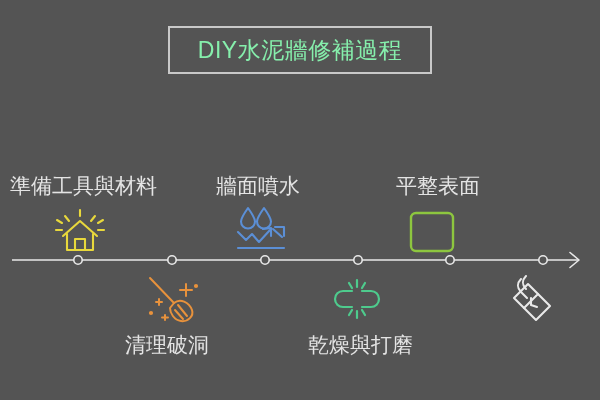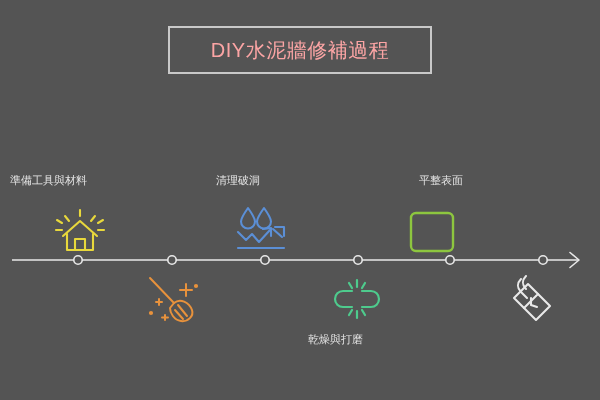--- a/index.html
+++ b/index.html
@@ -26,37 +26,37 @@
     top: 26px;
     width: 264px;
     height: 48px;
     box-sizing: border-box;
     border: 2px solid #c9c9c9;
     display: flex;
     align-items: center;
     justify-content: center;
   }
   .title-text {
-    color: #fca5a5;
-    font-size: 20px;
+    color: #86efac;
+    font-size: 23px;
     letter-spacing: 0.5px;
     white-space: nowrap;
     line-height: 1;
   }
   .axis {
     position: absolute;
     left: 0;
     top: 247px;
     width: 600px;
     height: 26px;
   }
   .step-label {
     position: absolute;
     color: #e4e4e4;
-    font-size: 11px;
+    font-size: 21px;
     white-space: nowrap;
     line-height: 1;
   }
   .step-icon {
     position: absolute;
   }
   .icon-svg {
     display: block;
   }
 </style>
@@ -93,40 +93,41 @@
         <line x1="15" y1="10" x2="19" y2="15"></line>
         <line x1="45" y1="10" x2="41" y2="15"></line>
         <line x1="6" y1="24" x2="12" y2="24"></line>
         <line x1="54" y1="24" x2="48" y2="24"></line>
         <line x1="7" y1="14" x2="12" y2="17"></line>
         <line x1="53" y1="14" x2="48" y2="17"></line>
       </g>
     </svg>
   </div>
 
+  <div class="step-label" style="left:125px; top:334px;">清理破洞</div>
   <div class="step-icon" style="left:140px; top:272px;">
     <svg class="icon-svg" width="66" height="56" viewBox="0 0 66 56">
       <g fill="none" stroke="#e8923c" stroke-width="2" stroke-linecap="round" stroke-linejoin="round">
         <line x1="10" y1="6" x2="34" y2="31"></line>
         <path d="M34 31 C 40 26, 49 30, 52 38 C 54 44, 48 50, 41 49 C 34 48, 30 41, 30 36 Z"></path>
         <path d="M38 33 L47 44"></path>
         <path d="M35 38 L43 47"></path>
         <line x1="46" y1="12" x2="46" y2="24"></line>
         <line x1="40" y1="18" x2="52" y2="18"></line>
         <line x1="19" y1="27" x2="19" y2="33"></line>
         <line x1="16" y1="30" x2="22" y2="30"></line>
         <line x1="25" y1="43" x2="25" y2="48"></line>
         <line x1="22" y1="45.5" x2="28" y2="45.5"></line>
         <circle cx="56" cy="14" r="1.1" fill="#e8923c"></circle>
         <circle cx="11" cy="41" r="1.1" fill="#e8923c"></circle>
       </g>
     </svg>
   </div>
 
-  <div class="step-label" style="left:216px; top:175px;">清理破洞</div>
+  <div class="step-label" style="left:216px; top:175px;">牆面噴水</div>
   <div class="step-icon" style="left:232px; top:206px;">
     <svg class="icon-svg" width="62" height="50" viewBox="0 0 62 50">
       <g fill="none" stroke="#5b8fd6" stroke-width="2.1" stroke-linecap="round" stroke-linejoin="round">
         <path d="M16 2 C 11 9, 9 12, 9 15.5 A 7 7 0 0 0 23 15.5 C 23 12, 21 9, 16 2 Z"></path>
         <path d="M32 2 C 27 9, 25 12, 25 15.5 A 7 7 0 0 0 39 15.5 C 39 12, 37 9, 32 2 Z"></path>
         <polyline points="6,26 14,34 20,28 27,36 38,24"></polyline>
         <polyline points="31,23 39,22 39,30"></polyline>
         <path d="M41 23 L50 31"></path>
         <polyline points="43,21 52,21 52,30"></polyline>
         <line x1="6" y1="42" x2="52" y2="42"></line>
@@ -143,21 +144,21 @@
         <line x1="29" y1="6" x2="29" y2="13"></line>
         <line x1="21" y1="9" x2="24" y2="14"></line>
         <line x1="37" y1="9" x2="34" y2="14"></line>
         <line x1="29" y1="37" x2="29" y2="44"></line>
         <line x1="21" y1="41" x2="24" y2="36"></line>
         <line x1="37" y1="41" x2="34" y2="36"></line>
       </g>
     </svg>
   </div>
 
-  <div class="step-label" style="left:396px; top:175px;margin-left:23px;">平整表面</div>
+  <div class="step-label" style="left:396px; top:175px;">平整表面</div>
   <div class="step-icon" style="left:406px; top:210px;">
     <svg class="icon-svg" width="52" height="44" viewBox="0 0 52 44">
       <rect x="5" y="3" width="42" height="38" rx="5" ry="5" fill="none" stroke="#8dc63f" stroke-width="2.4"></rect>
     </svg>
   </div>
 
   <div class="step-icon" style="left:505px; top:272px;">
     <svg class="icon-svg" width="52" height="56" viewBox="0 0 52 56">
       <g fill="none" stroke="#e9e9e9" stroke-width="2.1" stroke-linecap="round" stroke-linejoin="round">
         <path d="M16 7 C 12 11, 12 16, 16 20 L22 26"></path>

